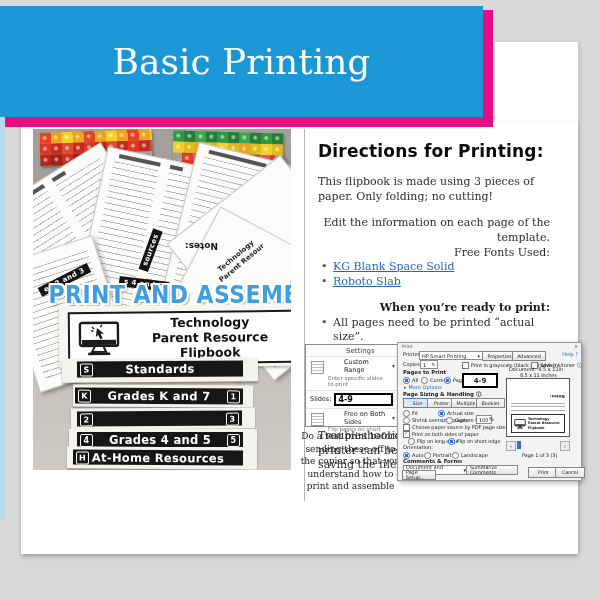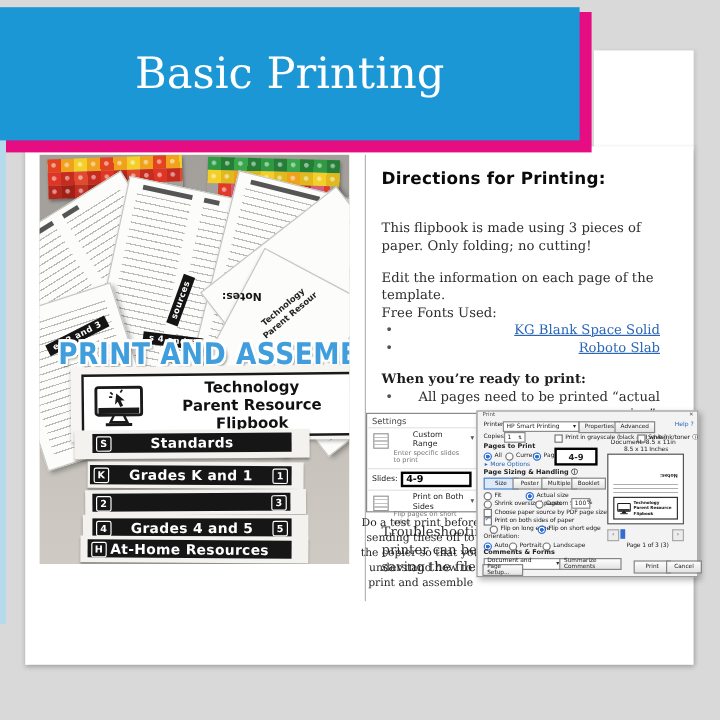--- a/index.html
+++ b/index.html
@@ -52,34 +52,34 @@
   .tab-paper{position:absolute;background:#f3f2ee;box-shadow:0 2px 2px rgba(0,0,0,.3);}
   .tab{position:absolute;background:#161616;color:#fff;display:flex;align-items:center;justify-content:center;
        font-weight:bold;font-size:11.5px;letter-spacing:.3px;}
   .badge{position:absolute;width:11px;height:11px;border:1px solid #fff;border-radius:2px;
          font-size:8px;line-height:11px;text-align:center;font-weight:bold;top:50%;margin-top:-6px;}
   .badge.l{left:3px;} .badge.r{right:3px;}
 
   
   .directions{position:absolute;left:318px;top:140px;width:232px;color:#2e2e2e;
         font-family:"DejaVu Serif","Liberation Serif",serif;font-size:11px;line-height:1.32;}
-  .dir-heading{font-family:"DejaVu Sans",sans-serif;font-weight:800;font-size:14px;color:#0a0a0a;
-        letter-spacing:.2px;margin:0 0 25px 0;}
+  .dir-heading{font-family:"DejaVu Sans",sans-serif;font-weight:800;font-size:17px;color:#0a0a0a;
+        letter-spacing:.2px;margin:0 0 13px 0;}
   .directions p{margin:0 0 12px 0;}
-  .directions .tight{margin:0;}
-  ul.plain{list-style:none;margin:0 0 12px 0;padding:0;text-align:right;}
+  .directions .tight{margin:0;text-align:right;}
+  ul.plain{list-style:none;margin:0 0 12px 0;padding:0;}
   ul.plain li{position:relative;padding-left:15px;margin:0;}
   ul.plain li::before{content:"•";position:absolute;left:3px;color:#555;}
   .lnk{color:#2a66b8;text-decoration:underline;cursor:pointer;}
   .bold-lbl{font-weight:bold;color:#1c1c1c;}
 
   
   .ppt{position:absolute;left:305px;top:344px;width:91px;height:81px;background:#fff;
        border:1px solid #8a8a8a;color:#333;}
-  .ppt-title{font-size:7px;color:#444;padding:2px 0 1px 4px;}
+  .ppt-title{font-size:7px;color:#444;padding:2px 0 1px 4px;margin-left:36px;}
   .ppt-row{position:relative;padding:2px 10px 2px 22px;border-top:1px solid #e4e4e4;min-height:13px;}
   .ppt-row-title{font-size:6.5px;color:#222;line-height:1.2;margin-left:16px;}
   .ppt-row-sub{font-size:5.5px;color:#777;line-height:1.2;}
   .ppt-ic{position:absolute;left:5px;top:4px;width:11px;height:11px;border:1px solid #999;background:
     linear-gradient(180deg,#fff 0 2px,#c3c3c3 2px 3px,#fff 3px 5px,#c3c3c3 5px 6px,#fff 6px 8px,#c3c3c3 8px 9px,#fff 9px);}
   .ppt-arrow{position:absolute;right:2px;top:5px;font-size:6px;color:#555;}
   .slides-row{display:flex;align-items:center;gap:3px;padding:2px 4px;border-top:1px solid #e4e4e4;}
   .slides-lbl{font-size:6.5px;color:#222;}
   .slides-box{flex:1;border:2px solid #000;font-size:8px;font-weight:bold;padding:0 2px;background:#fff;color:#000;}
 
@@ -197,21 +197,21 @@
 
     <div class="tab-paper" style="left:29px;top:229px;width:196px;height:24px;transform:rotate(-.4deg);"></div>
     <div class="tab" style="left:44px;top:232px;width:166px;height:16px;transform:rotate(-.4deg);">
       <span class="badge l">S</span>
       <span>Standards</span>
     </div>
 
     <div class="tab-paper" style="left:40px;top:256px;width:180px;height:22px;transform:rotate(.3deg);"></div>
     <div class="tab" style="left:42px;top:259px;width:168px;height:16px;transform:rotate(.3deg);">
       <span class="badge l">K</span>
-      <span>Grades K and 1</span>
+      <span>Grades K and 7</span>
       <span class="badge r">1</span>
     </div>
 
     <div class="tab-paper" style="left:38px;top:279px;width:184px;height:21px;transform:rotate(-.3deg);"></div>
     <div class="tab" style="left:44px;top:282px;width:165px;height:15px;transform:rotate(-.3deg);">
       <span class="badge l">2</span>
       <span class="badge r">3</span>
     </div>
 
     <div class="tab-paper" style="left:36px;top:300px;width:188px;height:21px;"></div>
@@ -253,21 +253,21 @@
       <div class="ppt-row-title">Custom Range</div>
       <div class="ppt-row-sub">Enter specific slides to print</div>
       <span class="ppt-arrow">▾</span>
     </div>
     <div class="slides-row">
       <span class="slides-lbl">Slides:</span>
       <span class="slides-box">4-9</span>
     </div>
     <div class="ppt-row">
       <span class="ppt-ic"></span>
-      <div class="ppt-row-title">Print on Both Sides</div>
+      <div class="ppt-row-title">Free on Both Sides</div>
       <div class="ppt-row-sub">Flip pages on short edge</div>
       <span class="ppt-arrow">▾</span>
     </div>
   </div>
 
   <div class="caption">Do a test print before sending these off to the copier so that you understand how to print and assemble</div>
 
   <div class="dlg">
     <span class="dlg-title">Print</span>
     <span class="dlg-close">✕</span>

